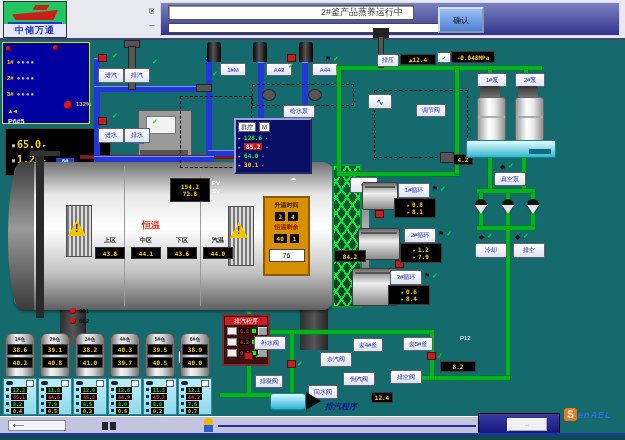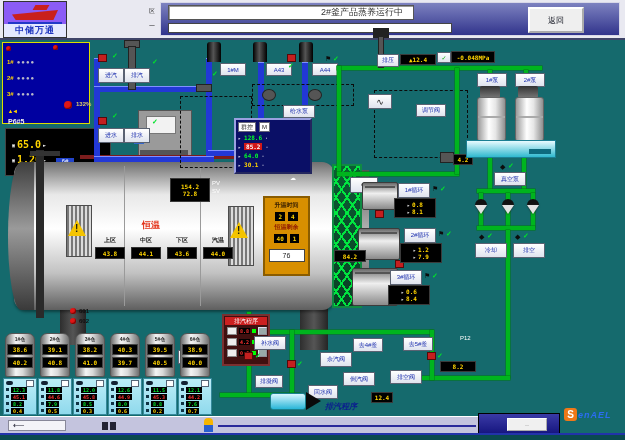--- a/index.html
+++ b/index.html
@@ -1,21 +1,21 @@
 <!DOCTYPE html>
 <html><head>
 <meta charset="utf-8">
 <style>
   html,body{margin:0;padding:0;background:#222;}
   #screen{position:relative;width:625px;height:440px;background:#156a6d;overflow:hidden;
           font-family:"Liberation Sans",sans-serif;}
   .abs{position:absolute;}
   
   #topbar{position:absolute;left:0;top:0;width:625px;height:38px;background:#e9e9f1;border-bottom:2px solid #3f4468;}
-  #logo{position:absolute;left:3px;top:1px;width:62px;height:35px;background:#8b5cf6;border:1px solid #333;}
+  #logo{position:absolute;left:3px;top:1px;width:62px;height:35px;background:#22c55e;border:1px solid #333;}
   #logo .hull{position:absolute;left:8px;top:8px;width:46px;height:10px;background:#c9201d;
       clip-path:polygon(0 45%,100% 0,90% 100%,8% 100%);}
   #logo .mast{position:absolute;left:30px;top:3px;width:14px;height:5px;background:#c9201d;transform:skewX(-30deg);}
   #logo .wave{position:absolute;left:4px;top:20px;width:54px;height:2px;background:#2238c8;}
   #logo .band{position:absolute;left:0;bottom:0;width:62px;height:13px;background:#e4e8ff;
       display:flex;align-items:center;justify-content:center;font-weight:bold;font-size:9px;color:#1f35c0;letter-spacing:1px;}
   #apptitle{position:absolute;left:248px;top:7px;font:bold italic 17px "Liberation Sans",sans-serif;color:#15157e;letter-spacing:1px;}
   #titleband{position:absolute;left:160px;top:2px;width:458px;height:32px;
       background:linear-gradient(180deg,#7d82c0,#31348c);border:1px solid #d8d8e8;}
   .sidelab{position:absolute;font-size:6px;color:#222;line-height:6px;}
@@ -174,21 +174,21 @@
       <div class="mast"></div>
       <div class="wave"></div>
       <div class="band">中储万通</div>
     </div>
     <div id="apptitle">AAC637</div>
     <div id="titleband"></div>
     <span class="sidelab" style="left:149px;top:8px;">区</span>
     <span class="sidelab" style="left:149px;top:23px;">一</span>
     <div id="msgfield">2#釜产品蒸养运行中</div>
     <div id="progfield"></div>
-    <div id="btn-back" class="tbtn">返回</div>
+    <div id="btn-ok" class="tbtn">确认</div>
   </div>
 
   <div id="navpanel">
     <div class="reddot" style="left:3px;top:3px;width:5px;height:5px;"></div>
     <div class="reddot" style="left:50px;top:2px;width:5px;height:5px;"></div>
     <div class="nrow" style="left:4px;top:16px;">
       <span class="tag">1#</span>
       <span class="wheels">●●●●</span>
     </div>
     <div class="nrow" style="left:4px;top:32px;">

